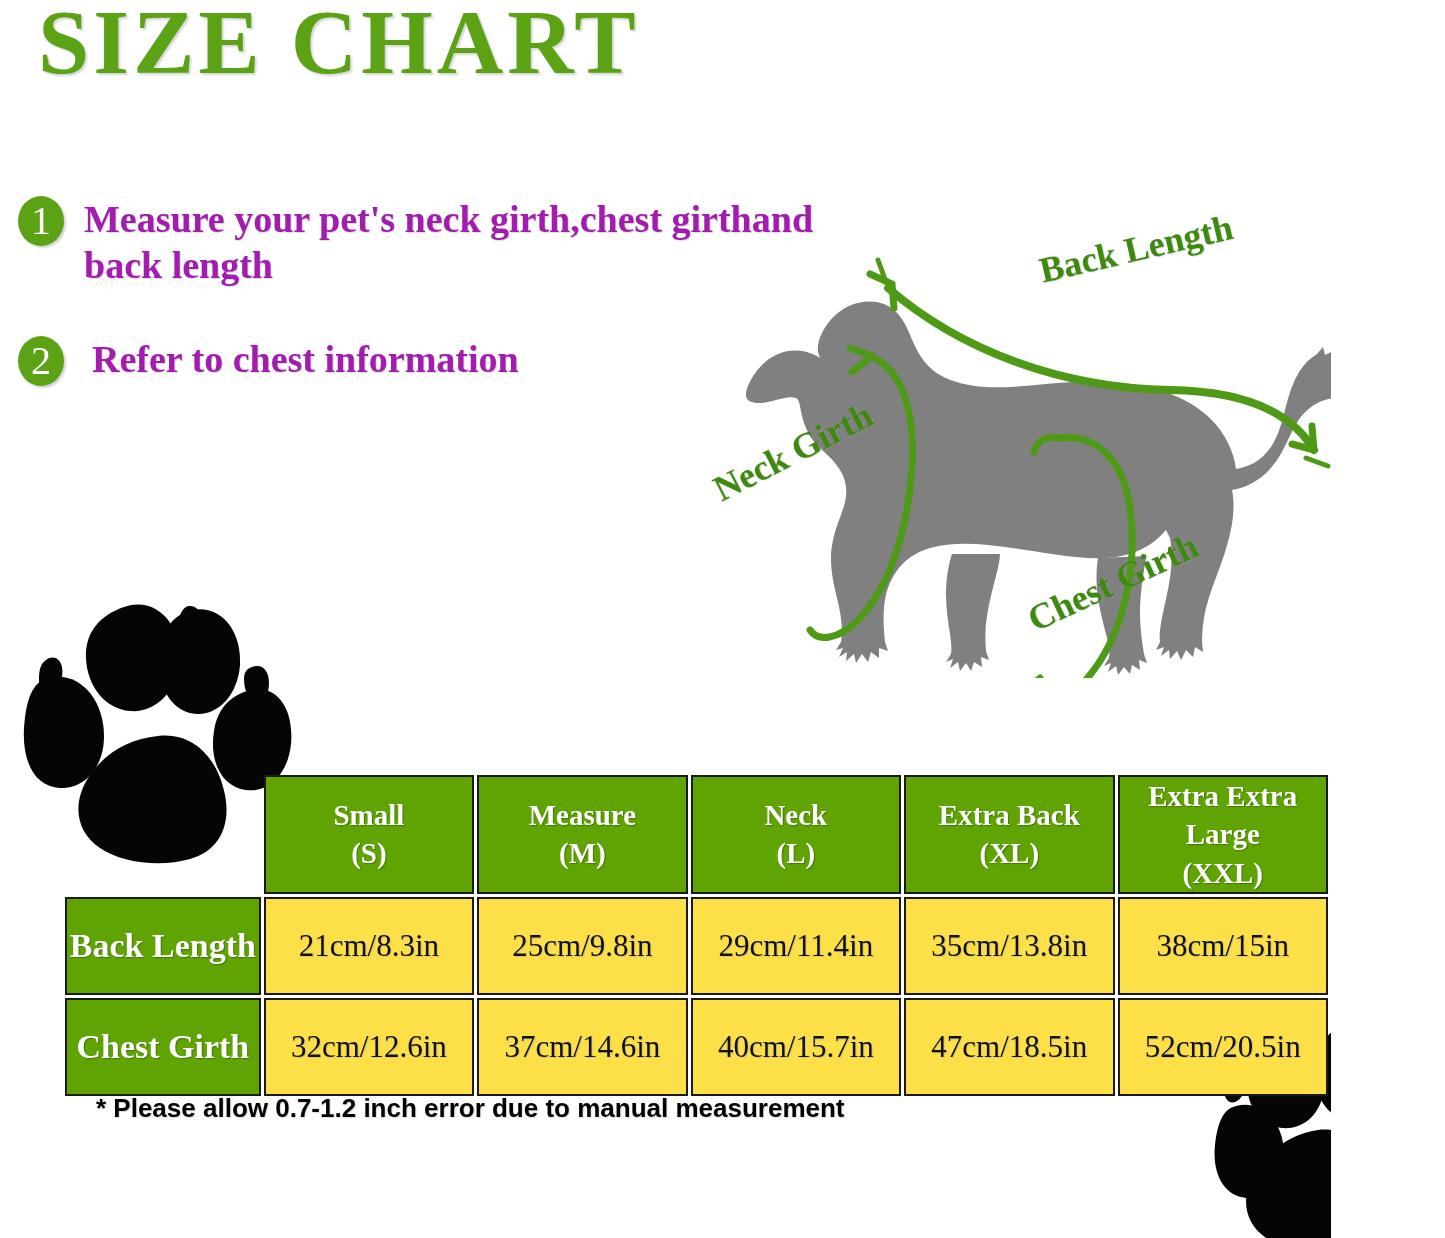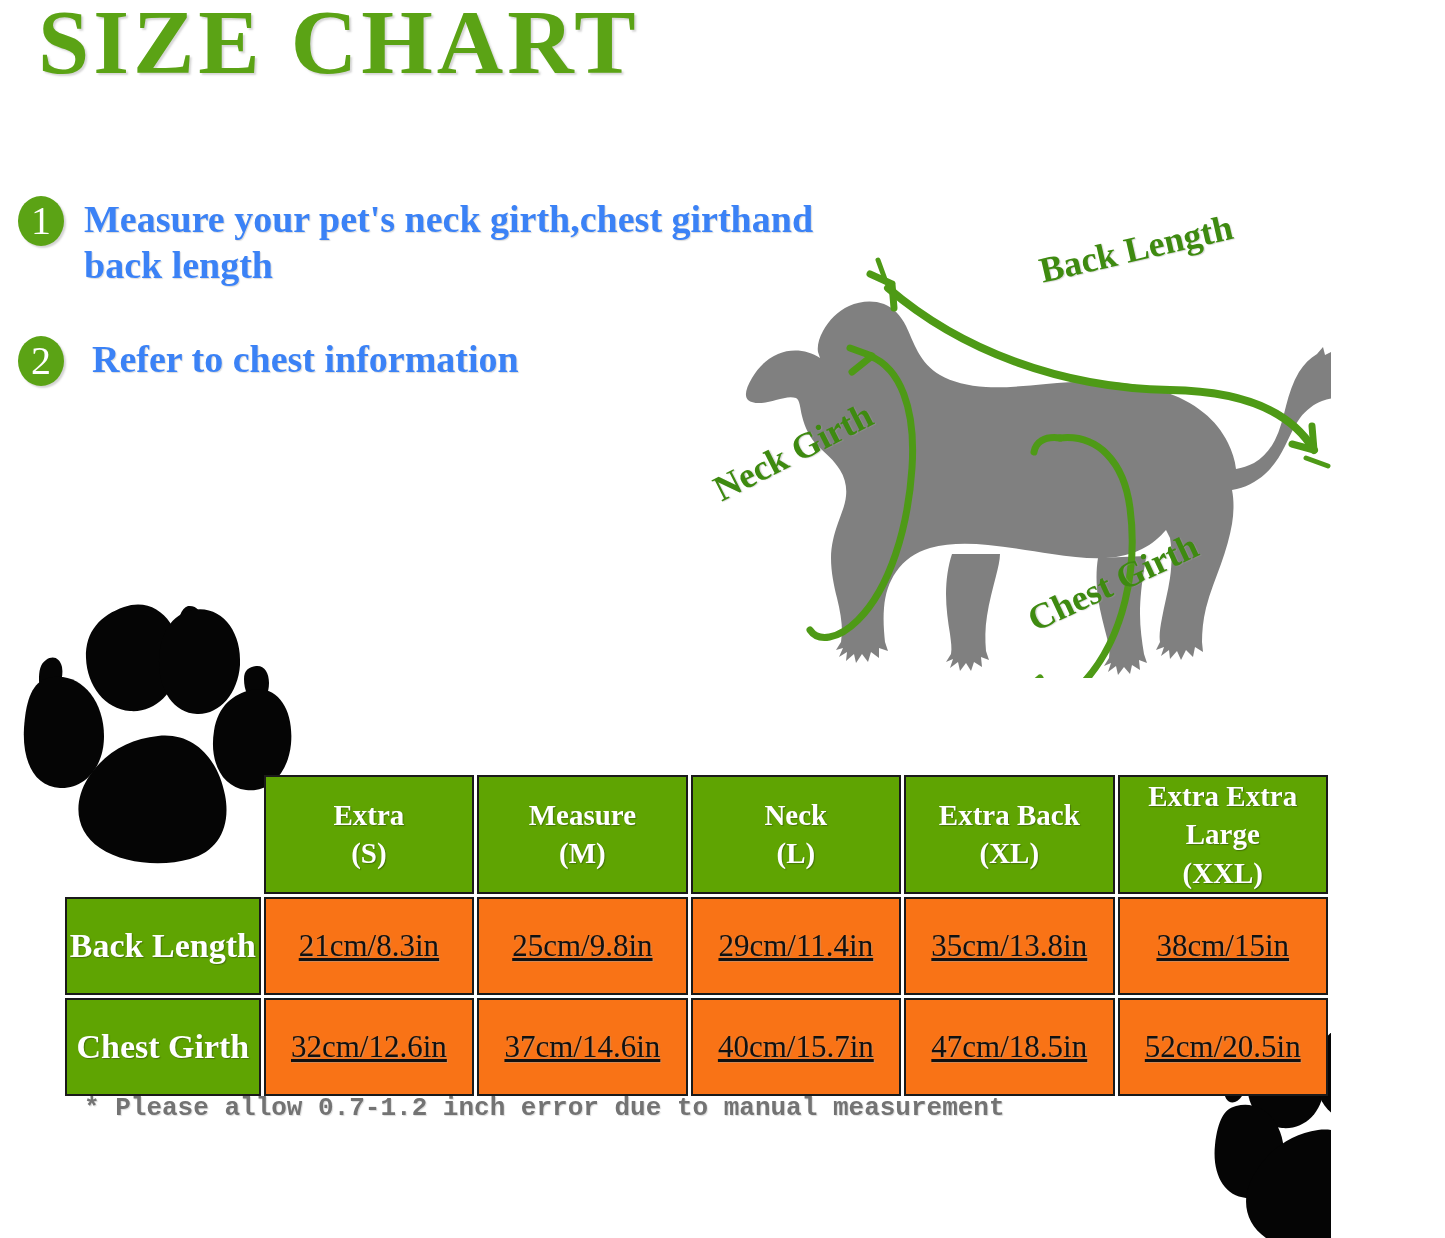--- a/index.html
+++ b/index.html
@@ -54,21 +54,21 @@
     flex: 0 0 auto;
     box-shadow: 2px 2px 2px rgba(130,130,130,0.35);
     line-height: 1;
   }
   .step-text {
     margin-left: 20px;
     font-family: "Liberation Serif", "DejaVu Serif", serif;
     font-weight: bold;
     font-size: 38px;
     line-height: 1.22;
-    color: #3b82f6;
+    color: #a21caf;
     max-width: 760px;
     text-shadow: 1px 1px 1px rgba(150,150,150,0.35);
   }
   #step1 { left: 18px; top: 196px; }
   #step2 { left: 18px; top: 336px; }
   #step2 .step-text { margin-left: 28px; }
 
   
   #dog-figure {
     position: absolute;
@@ -163,41 +163,40 @@
     color: #ffffff;
     border: 2px solid #1a1a1a;
     font-family: "Liberation Serif", "DejaVu Serif", serif;
     font-weight: bold;
     font-size: 34px;
     height: 94px;
     width: 210px;
     text-shadow: 1px 1px 1px rgba(40,60,20,0.45);
   }
   .val-cell {
-    background: #f97316;
+    background: #fde047;
     color: #111111;
     border: 2px solid #1a1a1a;
     font-family: "Liberation Serif", "DejaVu Serif", serif;
     font-size: 31px;
     height: 94px;
     width: 217px;
     text-shadow: 1px 1px 1px rgba(165,165,165,0.45);
-    text-decoration: underline;
   }
 
   
   #footnotes {
     position: absolute;
-    left: 84px;
+    left: 96px;
     top: 1090px;
-    font-family: Liberation Mono, monospace;
+    font-family: Liberation Sans, sans-serif;
     font-weight: bold;
     font-size: 26px;
     line-height: 1.42;
-    color: #737373;
+    color: #000000;
     text-shadow: 1px 1px 1px rgba(165,165,165,0.4);
   }
 </style>
 </head>
 <body>
 
 <div id="page">
 
   <div id="title">SIZE CHART</div>
 
@@ -353,21 +352,21 @@
         <path d="M 122 104 C 156 100, 180 126, 187 160 C 193 190, 181 214, 154 222 C 127 230, 92 227, 70 212 C 48 197, 44 171, 59 147 C 74 122, 96 108, 122 104 Z"></path>
       </g>
     </svg>
   </div>
 
   <table id="size-table">
     <tbody>
       <tr>
         <td class="corner-cell"></td>
         <td class="hdr-cell">
-          <span>Extra</span>
+          <span>Small</span>
           <span class="sz-abbr">(S)</span>
         </td>
         <td class="hdr-cell">
           <span>Measure</span>
           <span class="sz-abbr">(M)</span>
         </td>
         <td class="hdr-cell">
           <span>Neck</span>
           <span class="sz-abbr">(L)</span>
         </td>

